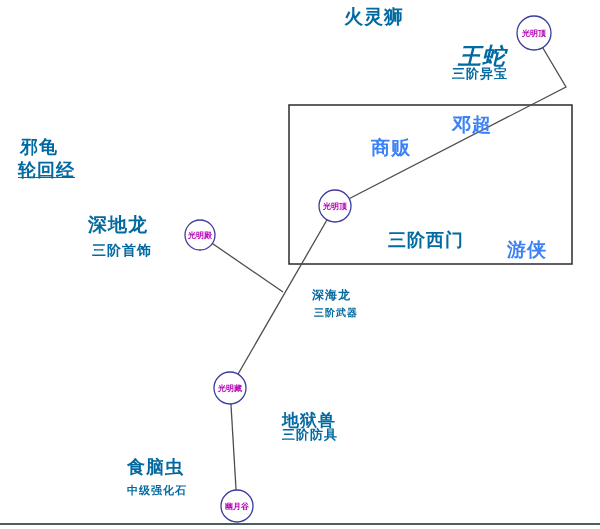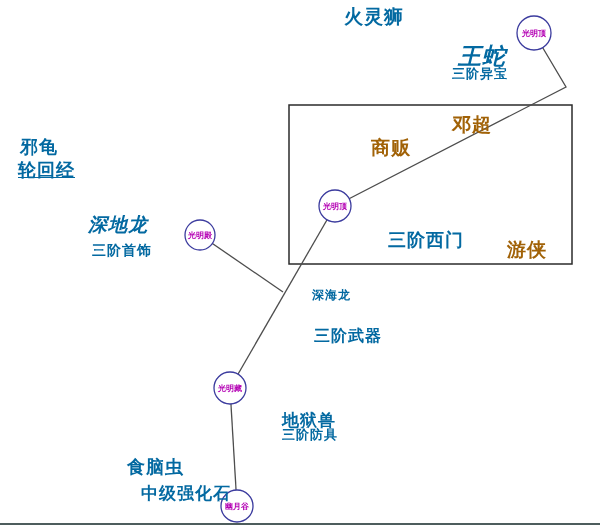--- a/index.html
+++ b/index.html
@@ -12,21 +12,21 @@
   }
   #map-svg{position:absolute;left:0;top:0;}
   .map-label{
     position:absolute;
     font-weight:bold;
     white-space:nowrap;
     line-height:1.05;
     letter-spacing:1px;
   }
   .map-label.magenta{color:#0369a1;}
-  .map-label.black{color:#a16207;}
+  .map-label.black{color:#3b82f6;}
   .bottom-line{
     position:absolute;
     left:0;width:600px;height:2px;
     background:#4e5d5d;
   }
   .node-text{
     font-family:"DejaVu Sans", sans-serif;
     font-weight:bold;
     fill:#b400b4;
   }
@@ -61,27 +61,27 @@
         <circle cx="237" cy="506" r="16" fill="#ffffff" stroke="#3b3b9e" stroke-width="1.3"></circle>
         <text x="237" y="506" text-anchor="middle" dominant-baseline="central" font-size="8" class="node-text">幽月谷</text>
       </g>
     </svg>
   <div id="labels-layer">
       <div class="map-label magenta" style="left: 344px; top: 7px; font-size: 19px;">火灵狮</div>
       <div class="map-label magenta" style="left: 458px; top: 44px; font-size: 23px; font-style: italic;">王蛇</div>
       <div class="map-label magenta" style="left: 452px; top: 67px; font-size: 13px;">三阶异宝</div>
       <div class="map-label magenta" style="left: 20px; top: 138px; font-size: 18px;">邪龟</div>
       <div class="map-label magenta" style="left: 18px; top: 161px; font-size: 18px; text-decoration: underline;">轮回经</div>
-      <div class="map-label magenta" style="left: 88px; top: 215px; font-size: 19px; font-style: italic;">深地龙</div>
+      <div class="map-label magenta" style="left: 88px; top: 215px; font-size: 19px;">深地龙</div>
       <div class="map-label magenta" style="left: 92px; top: 243px; font-size: 14px;">三阶首饰</div>
       <div class="map-label black" style="left: 452px; top: 115px; font-size: 19px;">邓超</div>
       <div class="map-label black" style="left: 371px; top: 138px; font-size: 19px;">商贩</div>
       <div class="map-label magenta" style="left: 388px; top: 231px; font-size: 18px;">三阶西门</div>
       <div class="map-label black" style="left: 472px; top: 240px; font-size: 19px; margin-left: 35px;">游侠</div>
       <div class="map-label magenta" style="left: 312px; top: 289px; font-size: 12px;">深海龙</div>
-      <div class="map-label magenta" style="left: 314px; top: 328px; font-size: 16px;">三阶武器</div>
+      <div class="map-label magenta" style="left: 314px; top: 308px; font-size: 10px;">三阶武器</div>
       <div class="map-label magenta" style="left: 282px; top: 412px; font-size: 17px;">地狱兽</div>
       <div class="map-label magenta" style="left: 282px; top: 428px; font-size: 13px;">三阶防具</div>
       <div class="map-label magenta" style="left: 127px; top: 458px; font-size: 18px;">食脑虫</div>
-      <div class="map-label magenta" style="left: 141px; top: 485px; font-size: 17px;">中级强化石</div>
+      <div class="map-label magenta" style="left: 127px; top: 485px; font-size: 11px;">中级强化石</div>
     </div>
   <div class="bottom-line" style="top: 523px;"></div>
 </div>
 
 </body></html>

